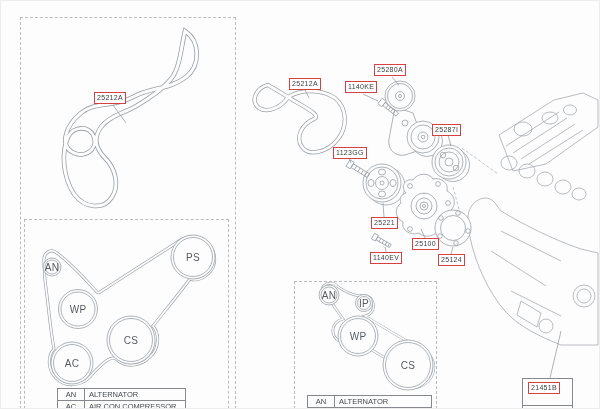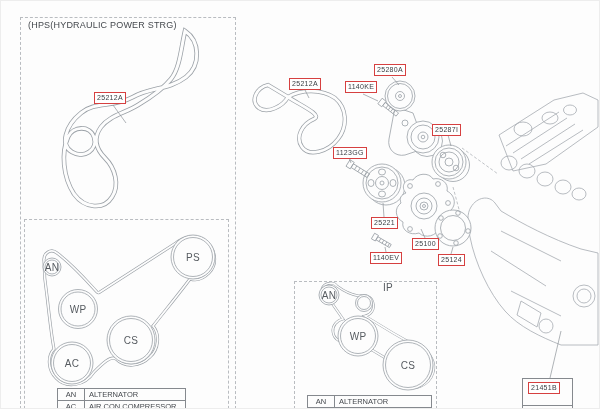--- a/index.html
+++ b/index.html
@@ -40,21 +40,20 @@
 </style>
 </head>
 <body>
 
 <div class="canvas">
 
   <div class="dashed-box" style="left:19px;top:16px;width:214px;height:400px;"></div>
   <div class="dashed-box" style="left:23px;top:218px;width:203px;height:198px;"></div>
   <div class="dashed-box" style="left:293px;top:280px;width:141px;height:136px;"></div>
 
-  <div class="hps-title">(HPS(HYDRAULIC POWER STRG)</div>
 
   <svg class="art" width="600" height="409" viewBox="0 0 600 409">
     <g fill="none" stroke="#9ba1a7" stroke-width="0.8">
 
       <g>
         <path d="M 184,30 C 199,40 200,64 185,76 C 168,89 150,86 132,96 C 112,107 94,100 80,112
                  C 64,125 59,144 71,151 C 83,158 97,149 93,136 C 89,124 72,125 67,136
                  C 60,152 62,176 73,193 C 84,208 103,209 111,196 C 119,184 114,167 104,157
                  C 95,148 92,137 100,126 C 108,115 124,112 137,104 C 152,95 162,88 170,78
                  C 179,67 180,47 184,30 Z" stroke-width="4.6"></path>
@@ -256,21 +255,21 @@
   <div class="plabel" style="left:369px;top:251px;">1140EV</div>
   <div class="plabel" style="left:437px;top:253px;">25124</div>
 
   <div class="pulley-letter" style="left:51px;top:266px;">AN</div>
   <div class="pulley-letter" style="left:77px;top:308px;">WP</div>
   <div class="pulley-letter" style="left:71px;top:362px;">AC</div>
   <div class="pulley-letter" style="left:130px;top:339px;">CS</div>
   <div class="pulley-letter" style="left:192px;top:256px;">PS</div>
 
   <div class="pulley-letter" style="left:328px;top:294px;">AN</div>
-  <div class="pulley-letter" style="left:363px;top:286px;margin-left:24px;">IP</div>
+  <div class="pulley-letter" style="left:363px;top:302px;">IP</div>
   <div class="pulley-letter" style="left:357px;top:335px;">WP</div>
   <div class="pulley-letter" style="left:407px;top:364px;">CS</div>
 
   <table class="legend" style="left:56px;top:387px;width:129px;">
     <tbody>
         <tr>
       <td class="code">AN</td>
       <td>ALTERNATOR</td>
     </tr>
     <tr>

